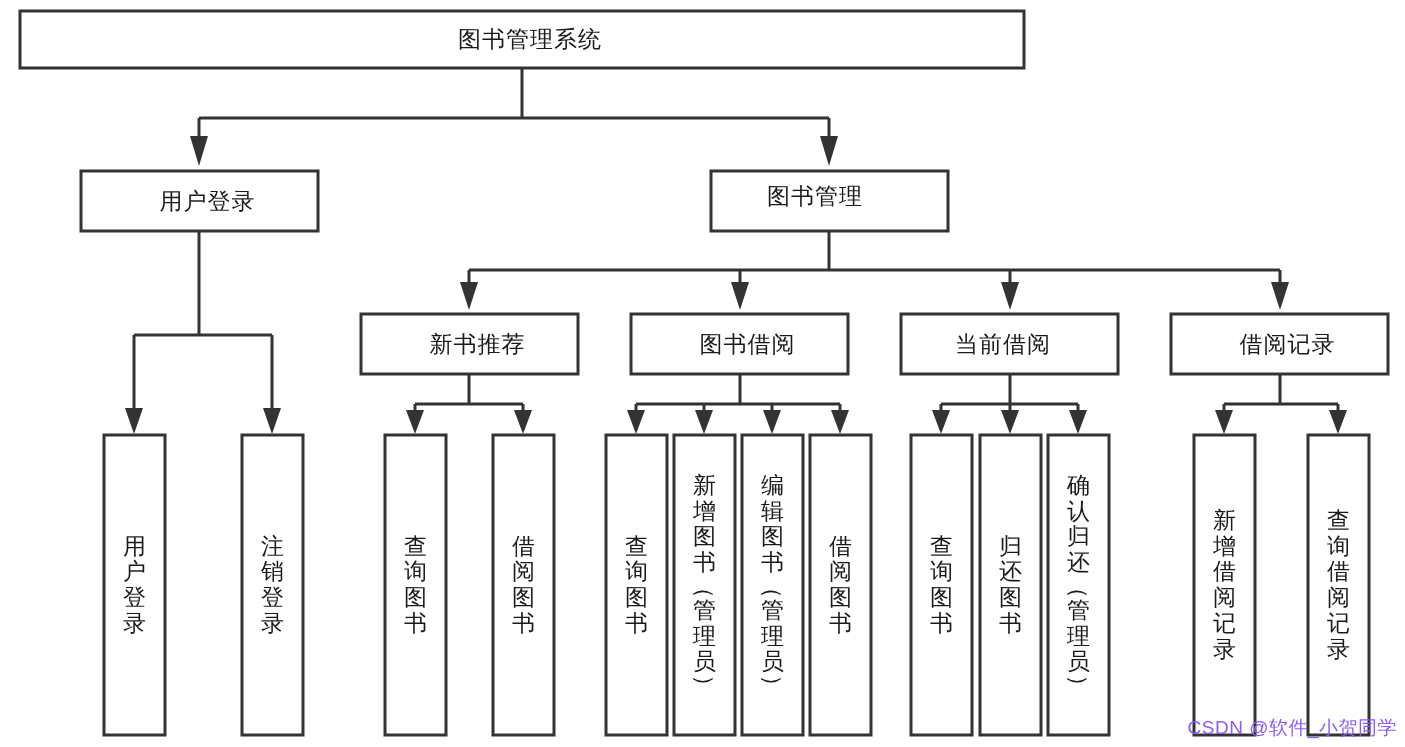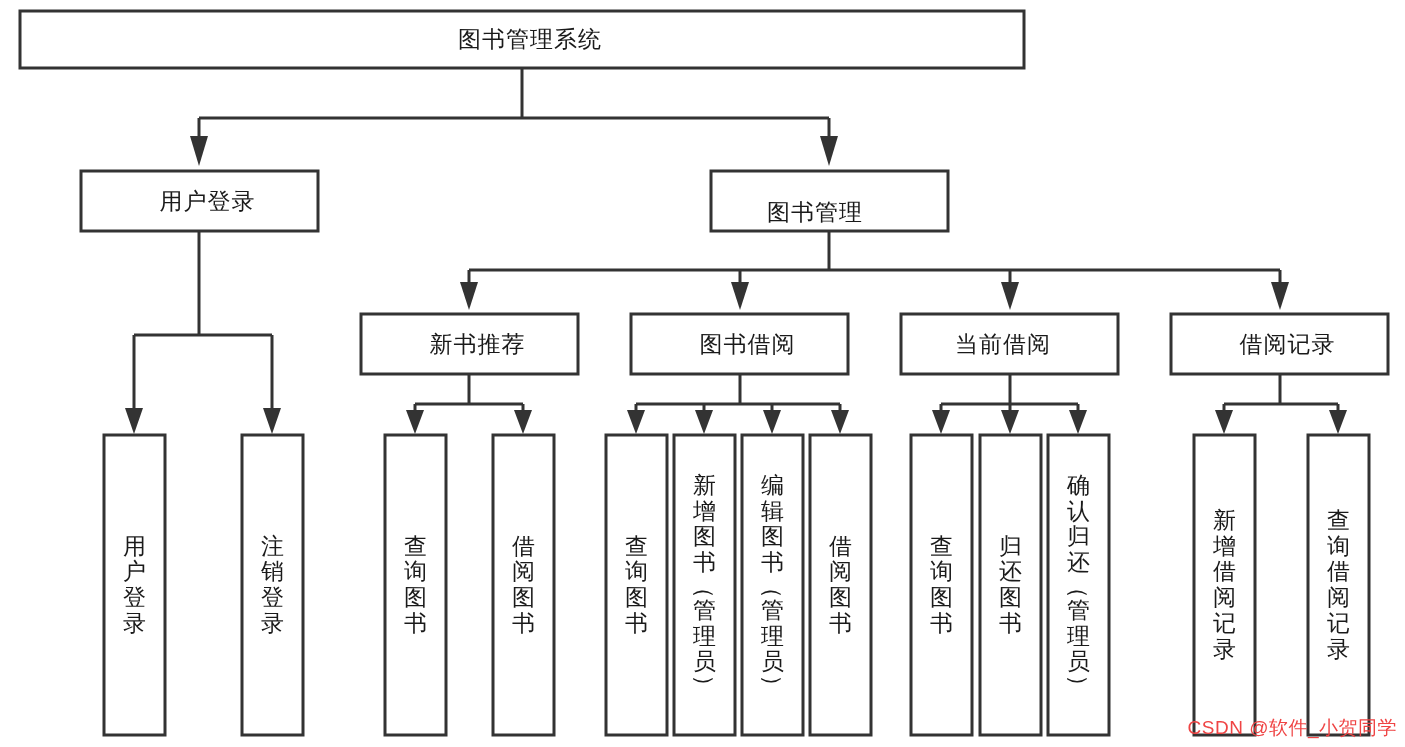--- a/index.html
+++ b/index.html
@@ -71,21 +71,21 @@
     font-family: "Liberation Sans", "DejaVu Sans", sans-serif;
   }
   .node-label-v > span {
     display: block;
   }
   .watermark {
     position: absolute;
     right: 8px;
     bottom: 6px;
     font-size: 19px;
-    color: #ef4444;
+    color: #8b5cf6;
     letter-spacing: 0.5px;
     white-space: nowrap;
     font-family: "Liberation Sans", "DejaVu Sans", sans-serif;
     pointer-events: none;
     text-align: right;
   }
 </style>
 </head>
 <body>
 
@@ -185,21 +185,21 @@
     <rect class="node-box" x="810" y="435" width="61" height="300"></rect>
     <rect class="node-box" x="911" y="435" width="61" height="300"></rect>
     <rect class="node-box" x="980" y="435" width="61" height="300"></rect>
     <rect class="node-box" x="1048" y="435" width="61" height="300"></rect>
     <rect class="node-box" x="1194" y="435" width="61" height="300"></rect>
     <rect class="node-box" x="1308" y="435" width="61" height="300"></rect>
   </svg>
 
   <div class="node-label-h" style="left:20px;  top:11px;  width:1004px; height:57px;">图书管理系统</div>
   <div class="node-label-h" style="left:81px;  top:171px; width:237px;  height:60px;">用户登录</div>
-  <div class="node-label-h" style="left:711px; top:182px; width:192px;  height:60px;">图书管理</div>
+  <div class="node-label-h" style="left:711px; top:166px; width:192px;  height:60px;">图书管理</div>
 
   <div class="node-label-h" style="left:631px;  top:314px; width:217px; height:60px;">图书借阅</div>
   <div class="node-label-h" style="left:361px;  top:314px; width:217px; height:60px;">新书推荐</div>
   <div class="node-label-h" style="left:901px;  top:314px; width:188px; height:60px;">当前借阅</div>
   <div class="node-label-h" style="left:1171px; top:314px; width:217px; height:60px;text-align:center;">借阅记录</div>
 
   <div class="node-label-v" style="left:104px;  top:435px; width:61px; height:300px;">
       <span>用</span>
       <span>户</span>
       <span>登</span>

